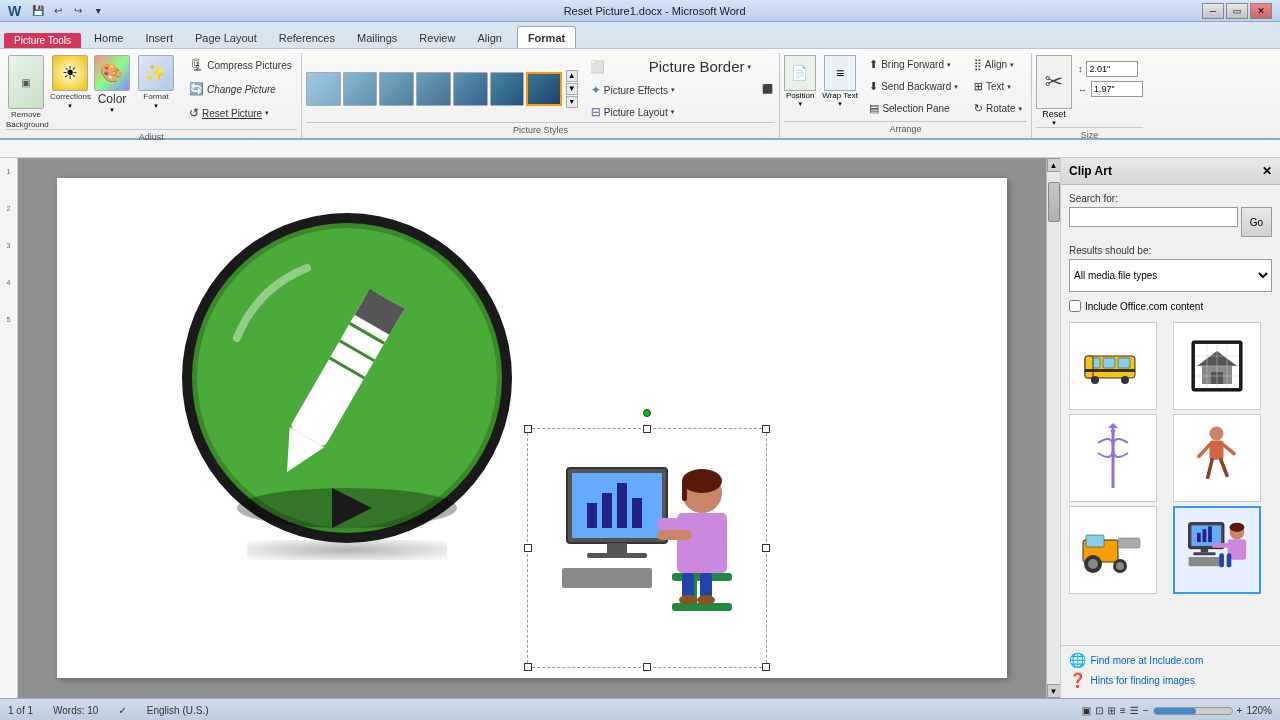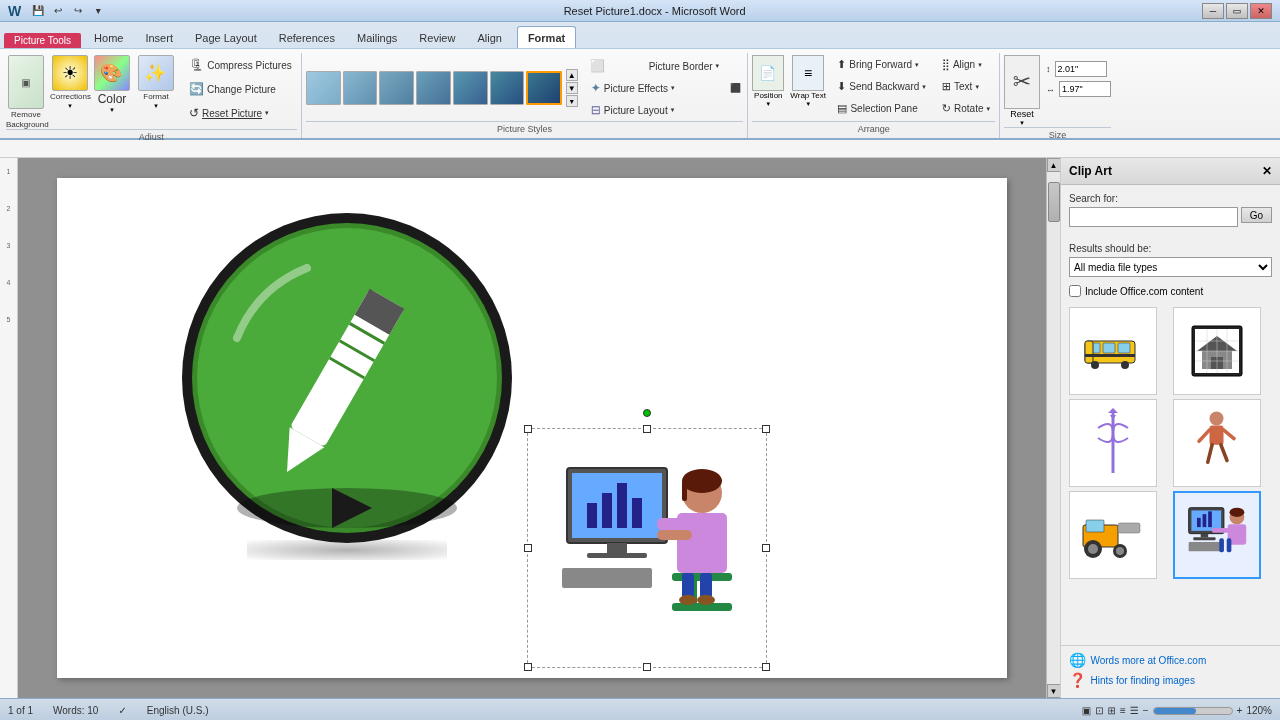--- a/index.html
+++ b/index.html
@@ -190,21 +190,21 @@
       padding: 0 8px;
       height: 20px;
       background: linear-gradient(to bottom, #e8e8e8, #d0d0d0);
       border: 1px solid #999;
       font-size: 10px;
       cursor: pointer;
     }
 
     .panel-select {
       width: 100%;
-      height: 20px;
+      height: 33px;
       border: 1px solid #999;
       font-size: 10px;
       margin-bottom: 8px;
       background: white;
     }
 
     .panel-checkbox { display: flex; align-items: center; gap: 4px; font-size: 10px; margin-bottom: 10px; }
     .panel-checkbox input { width: 12px; height: 12px; }
 
     .clip-grid {
@@ -372,21 +372,21 @@
           <div style="font-size:8px; color:#333; text-align:center; width:44px; line-height:1.2; margin-top:1px;">Format</div>
           <div style="font-size:7px;">▾</div>
         </div>
         <div style="display:flex; flex-direction:column; justify-content:center; gap:4px; margin-left:4px;">
           <div class="ribbon-btn-small">
             <span style="font-size:12px;">🗜</span>
               <span style="font-size:10px;">Compress Pictures</span>
           </div>
           <div class="ribbon-btn-small">
             <span style="font-size:12px;">🔄</span>
-              <span style="font-size:10px;">Change Picture</span>
+              <span style="font-size:10px;font-style:italic;">Change Picture</span>
           </div>
           <div class="ribbon-btn-small">
             <span style="font-size:12px;">↺</span>
               <span style="font-size:10px;text-decoration:underline;">Reset Picture</span>
             <span style="font-size:7px;">▾</span>
           </div>
         </div>
       </div>
       <div class="group-label">Adjust</div>
     </div>
@@ -403,21 +403,21 @@
           <div class="pic-thumb pt7 selected"></div>
         </div>
         <div style="display:flex; flex-direction:column; gap:1px;">
           <div style="font-size:8px; cursor:pointer; border:1px solid #aaa; width:12px; height:12px; display:flex;align-items:center;justify-content:center; background:#e8e8e8;">▲</div>
           <div style="font-size:8px; cursor:pointer; border:1px solid #aaa; width:12px; height:12px; display:flex;align-items:center;justify-content:center; background:#e8e8e8;">▼</div>
           <div style="font-size:8px; cursor:pointer; border:1px solid #aaa; width:12px; height:12px; display:flex;align-items:center;justify-content:center; background:#e8e8e8;">▾</div>
         </div>
         <div style="display:flex; flex-direction:column; gap:2px; margin-left:4px;">
           <div class="ribbon-btn-small">
             <span style="font-size:12px; color:#6060a0;">⬜</span>
-            <span style="font-size:10px;padding-left:40px;">Picture Border</span>
+            <span style="font-size:15px;padding-left:40px;">Picture Border</span>
               <span class="dd-arrow">▾</span>
           </div>
           <div class="ribbon-btn-small">
             <span style="font-size:12px; color:#6080a0;">✦</span>
             <span style="font-size:10px;">Picture Effects</span>
               <span class="dd-arrow">▾</span>
           </div>
           <div class="ribbon-btn-small">
             <span style="font-size:12px; color:#6060a0;">⊟</span>
             <span style="font-size:10px;">Picture Layout</span>
@@ -626,21 +626,21 @@
 
   <div class="clip-art-panel">
     <div class="panel-header">
       <span>Clip Art</span>
       <span style="cursor:pointer; font-size:12px;">✕</span>
     </div>
     <div class="panel-body">
       <div class="panel-label">Search for:</div>
       <div class="panel-input">
         <input type="text" class="panel-input" style="flex: 1 1 0%; height: 20px; border: 1px solid rgb(153, 153, 153); padding: 0px 4px; font-size: 10px;" placeholder="">
-        <button style="padding:0 8px;height:16px;background:linear-gradient(to bottom,#e8e8e8,#d0d0d0);border:1px solid #999;font-size:10px;cursor:pointer;">Go</button>
+        <button style="padding:0 8px;height:30px;background:linear-gradient(to bottom,#e8e8e8,#d0d0d0);border:1px solid #999;font-size:10px;cursor:pointer;">Go</button>
       </div>
       <div class="panel-label">Results should be:</div>
       <select class="panel-select">
         <option>All media file types</option>
       </select>
       <div class="panel-checkbox">
         <input type="checkbox" style="">
         <label>Include Office.com content</label>
       </div>
 
@@ -732,21 +732,21 @@
             <rect x="46" y="38" width="5" height="15" rx="2" fill="#2244aa"></rect>
           </svg>
         </div>
 
       </div>
     </div>
 
     <div class="panel-footer">
       <div class="panel-link">
         <span style="font-size:14px;">🌐</span>
-        <span>Words more at Office.com</span>
+        <span>Find more at Include.com</span>
       </div>
       <div class="panel-link">
         <span style="font-size:14px;">❓</span>
         <span>Hints for finding images</span>
       </div>
     </div>
   </div>
 
 </div>
 

